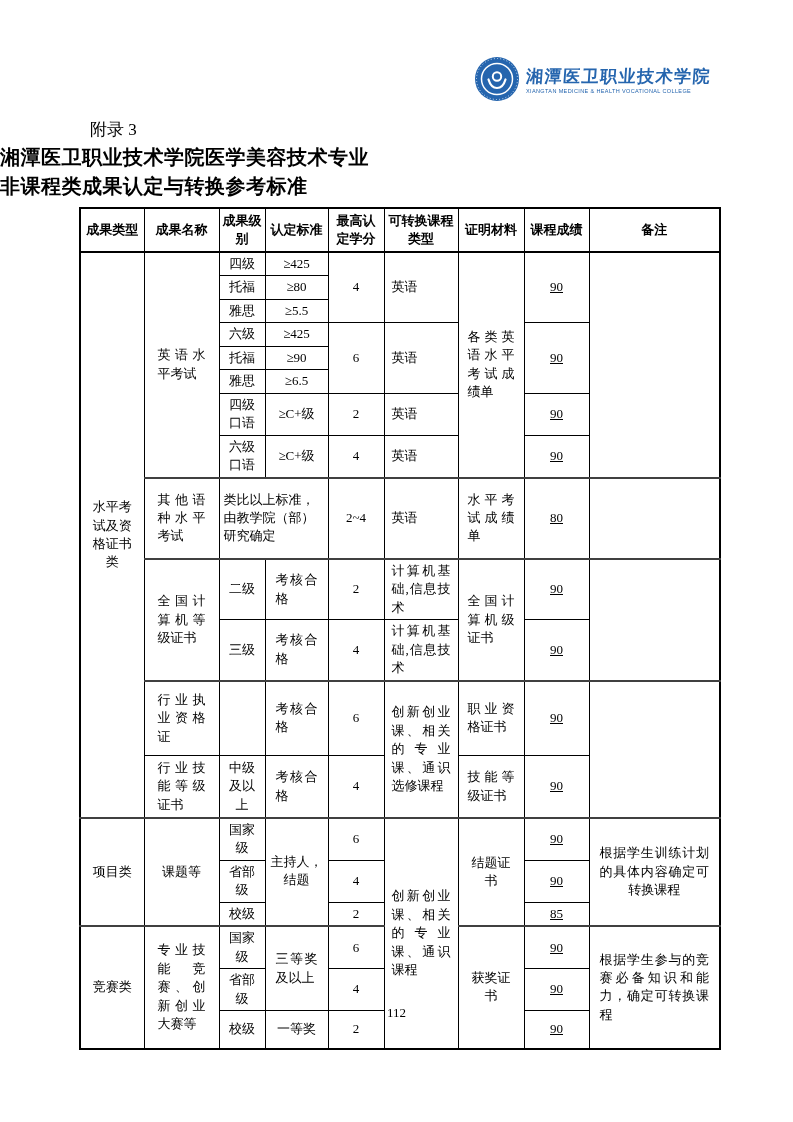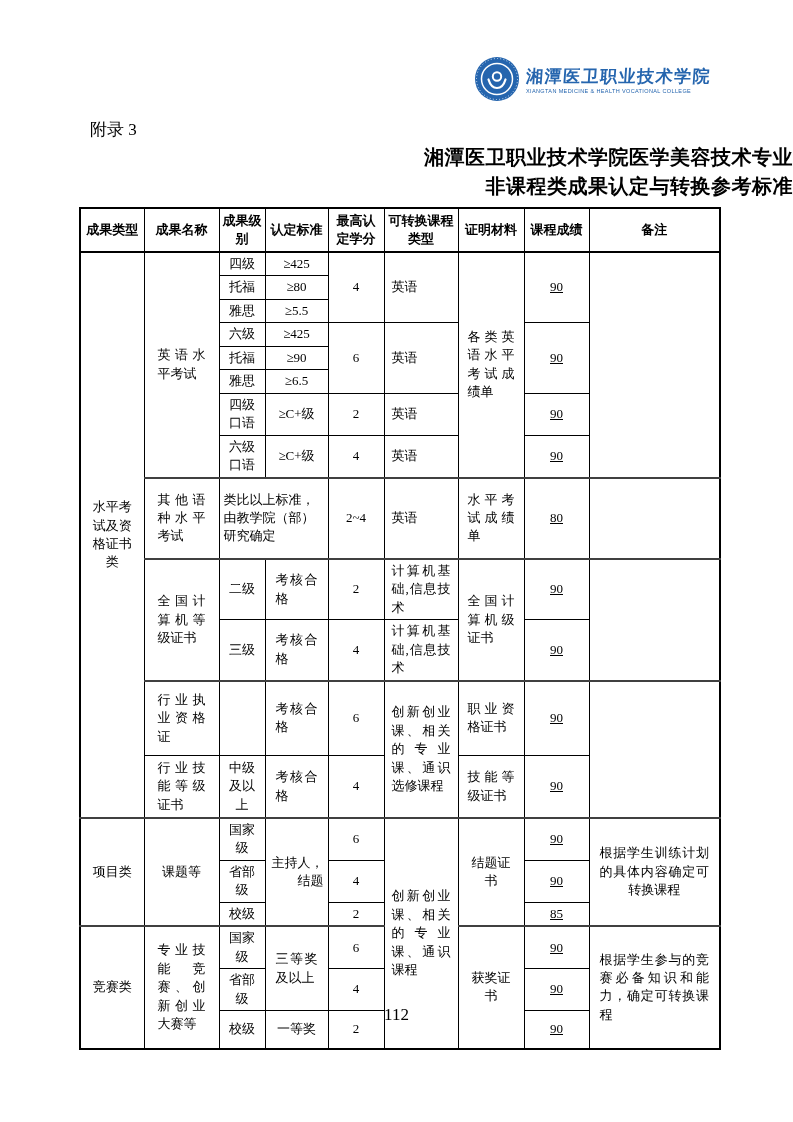--- a/index.html
+++ b/index.html
@@ -28,21 +28,21 @@
     font-size:6px;color:#2565ae;letter-spacing:0.4px;
     transform:scale(0.92);transform-origin:left top;
     font-family:"Liberation Sans","DejaVu Sans",sans-serif;
     margin-top:2px;white-space:nowrap;
   }
   
   .appendix{
     position:absolute;left:90px;top:118px;
     font-size:17px;
   }
-  .titles{position:absolute;left:0;top:143px;width:100%;text-align:right;}
+  .titles{position:absolute;left:0;top:143px;width:100%;text-align:left;}
   .title-line{
     font-family:"Liberation Sans","DejaVu Sans",sans-serif;
     font-size:20px;font-weight:bold;letter-spacing:0.5px;line-height:1.45;
   }
   
   table.conv{
     position:absolute;left:79px;top:207px;
     width:640px;
     border-collapse:collapse;
     table-layout:fixed;
@@ -72,26 +72,26 @@
   .conv td.c3{padding:2px 4px;}
   .conv td.c4{padding:2px 3px;}
   .conv td.c5{padding:2px 7px;}
   .conv td.c6{padding:12px 9px;}
   .conv td.c7{padding:2px 3px;text-decoration:underline;}
   .conv td.c8{padding:2px 10px;margin-top:34px;}
   
   .conv td.j{text-align:justify;text-justify:inter-ideograph;}
   .conv td.jc{text-align:justify;text-align-last:center;text-justify:inter-ideograph;}
   .conv td.l{text-align:left;margin-left:36px;}
-  .conv td.lt{text-align:right;padding-left:4px;padding-right:4px;}
+  .conv td.lt{text-align:center;padding-left:4px;padding-right:4px;font-family:Liberation Mono, monospace;}
   .conv td.nr{padding-left:10px;padding-right:10px;}
   
   .footer{
     position:absolute;left:0;top:1005px;width:100%;
-    text-align:center;font-size:17px;
+    text-align:center;font-size:13px;
   }
 </style>
 </head>
 <body>
 
 <div class="page">
 
   <div class="logo-block">
     <span class="logo-emblem">
       <svg width="46" height="46" viewBox="0 0 46 46">

